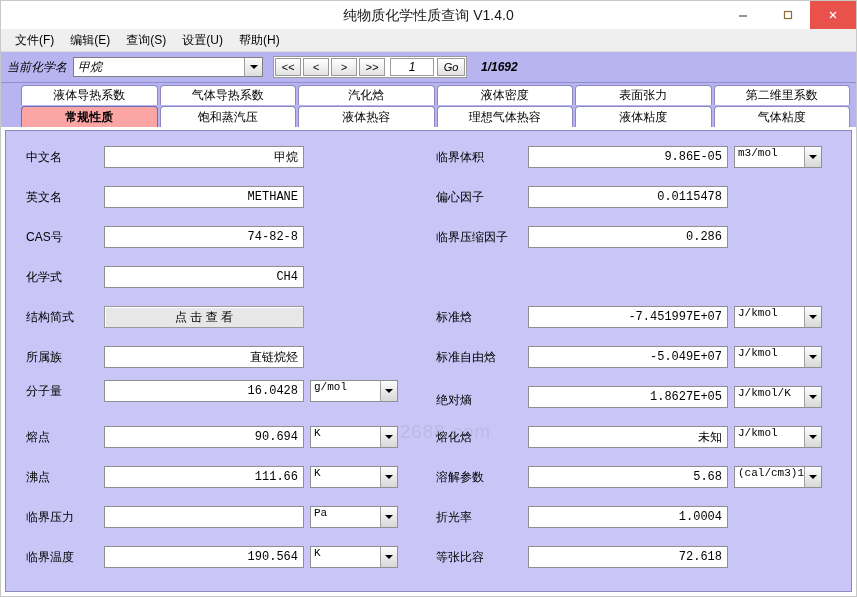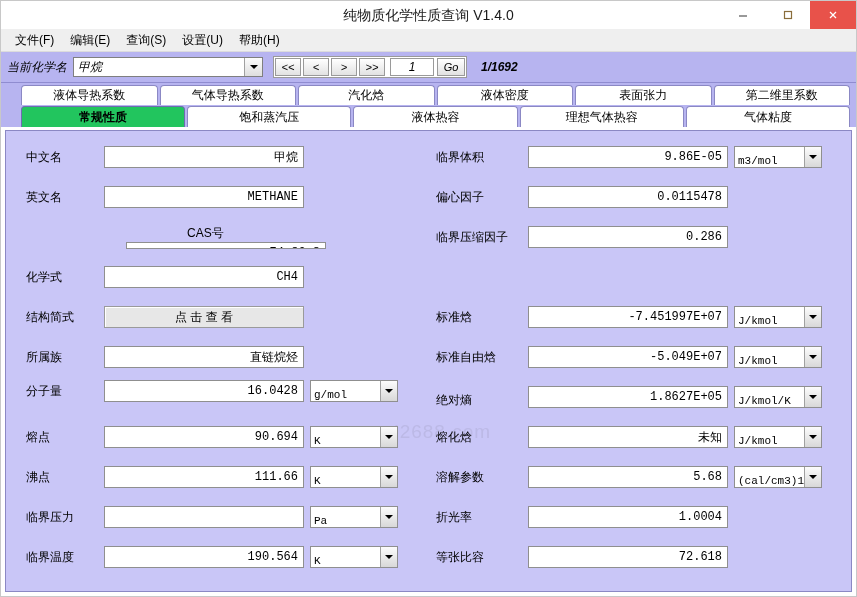--- a/index.html
+++ b/index.html
@@ -205,21 +205,21 @@
     color: #000;
     display: flex;
     align-items: center;
     justify-content: center;
     box-sizing: border-box;
     height: 20px;
   }
   .tabrow.second { margin-top: 1px; height: 21px; }
   .tabrow.second .tab { height: 21px; }
   .tab.active {
-    background: #22c55e;
+    background: #fca5a5;
     font-weight: bold;
     border-color: #6f6cb0;
   }
   
   .panel {
     flex: 1;
     margin: 3px 4px 4px 4px;
     background: #c9c6f7;
     border: 1px solid #8b88c4;
     position: relative;
@@ -277,21 +277,21 @@
     line-height: 20px;
     box-shadow: inset 1px 1px 0 #ffffff;
   }
   .unitcombo {
     height: 22px;
     width: 88px;
     background: #ffffff;
     border: 1px solid #8f8f8f;
     box-sizing: border-box;
     display: flex;
-    align-items: flex-end;
+    align-items: flex-start;
     font-size: 11px;
     font-family: "Liberation Mono", monospace;
     color: #000;
     margin-left: 6px;
   }
   .unitcombo .uval {
     flex: 1;
     padding-left: 3px;
     white-space: nowrap;
     overflow: hidden;
@@ -369,39 +369,40 @@
       <div class="tab">汽化焓</div>
       <div class="tab">液体密度</div>
       <div class="tab">表面张力</div>
       <div class="tab">第二维里系数</div>
     </div>
     <div class="tabrow second">
       <div class="tab active">常规性质</div>
       <div class="tab">饱和蒸汽压</div>
       <div class="tab">液体热容</div>
       <div class="tab">理想气体热容</div>
+      <div class="tab">液体粘度</div>
       <div class="tab">气体粘度</div>
     </div>
   </div>
 
   <div class="panel">
     <div class="watermark">cad2688.com</div>
     <div class="grid">
 
       <div class="row" style="left:20px; top:14px; width:400px;">
         <div class="lbl" style="width:78px;">中文名</div>
         <div class="field cn" style="width:200px;">甲烷</div>
       </div>
 
       <div class="row" style="left:20px; top:54px; width:400px;">
         <div class="lbl" style="width:78px;">英文名</div>
         <div class="field mono" style="width:200px;">METHANE</div>
       </div>
 
-      <div class="row" style="left:20px; top:94px; width:400px;flex-direction:column;">
+      <div class="row" style="left:20px; top:94px; width:400px;">
         <div class="lbl" style="width:78px;">CAS号</div>
         <div class="field mono" style="width:200px;">74-82-8</div>
       </div>
 
       <div class="row" style="left:20px; top:134px; width:400px;">
         <div class="lbl" style="width:78px;">化学式</div>
         <div class="field mono" style="width:200px;">CH4</div>
       </div>
 
       <div class="row" style="left:20px; top:174px; width:400px;">

